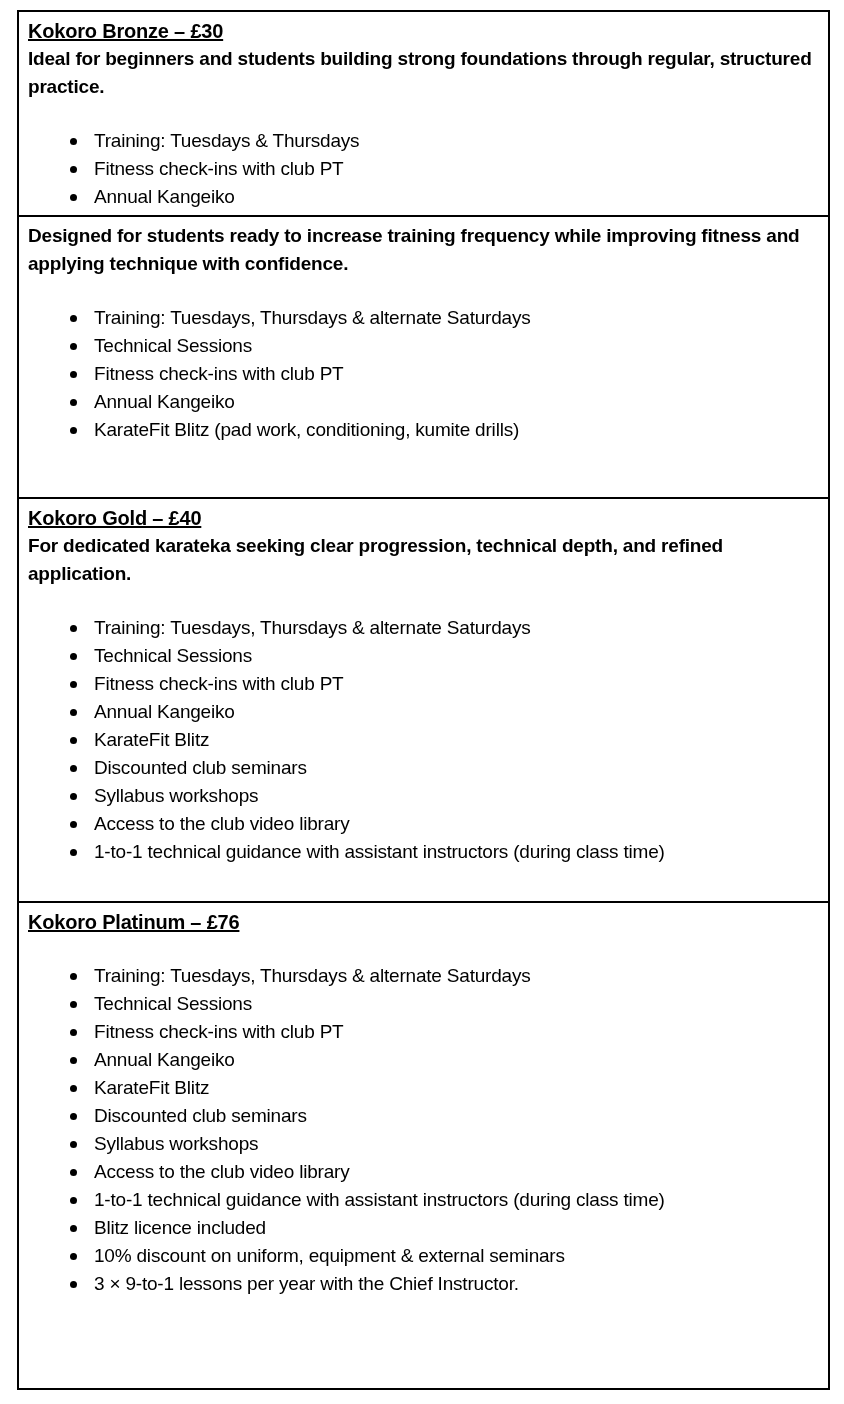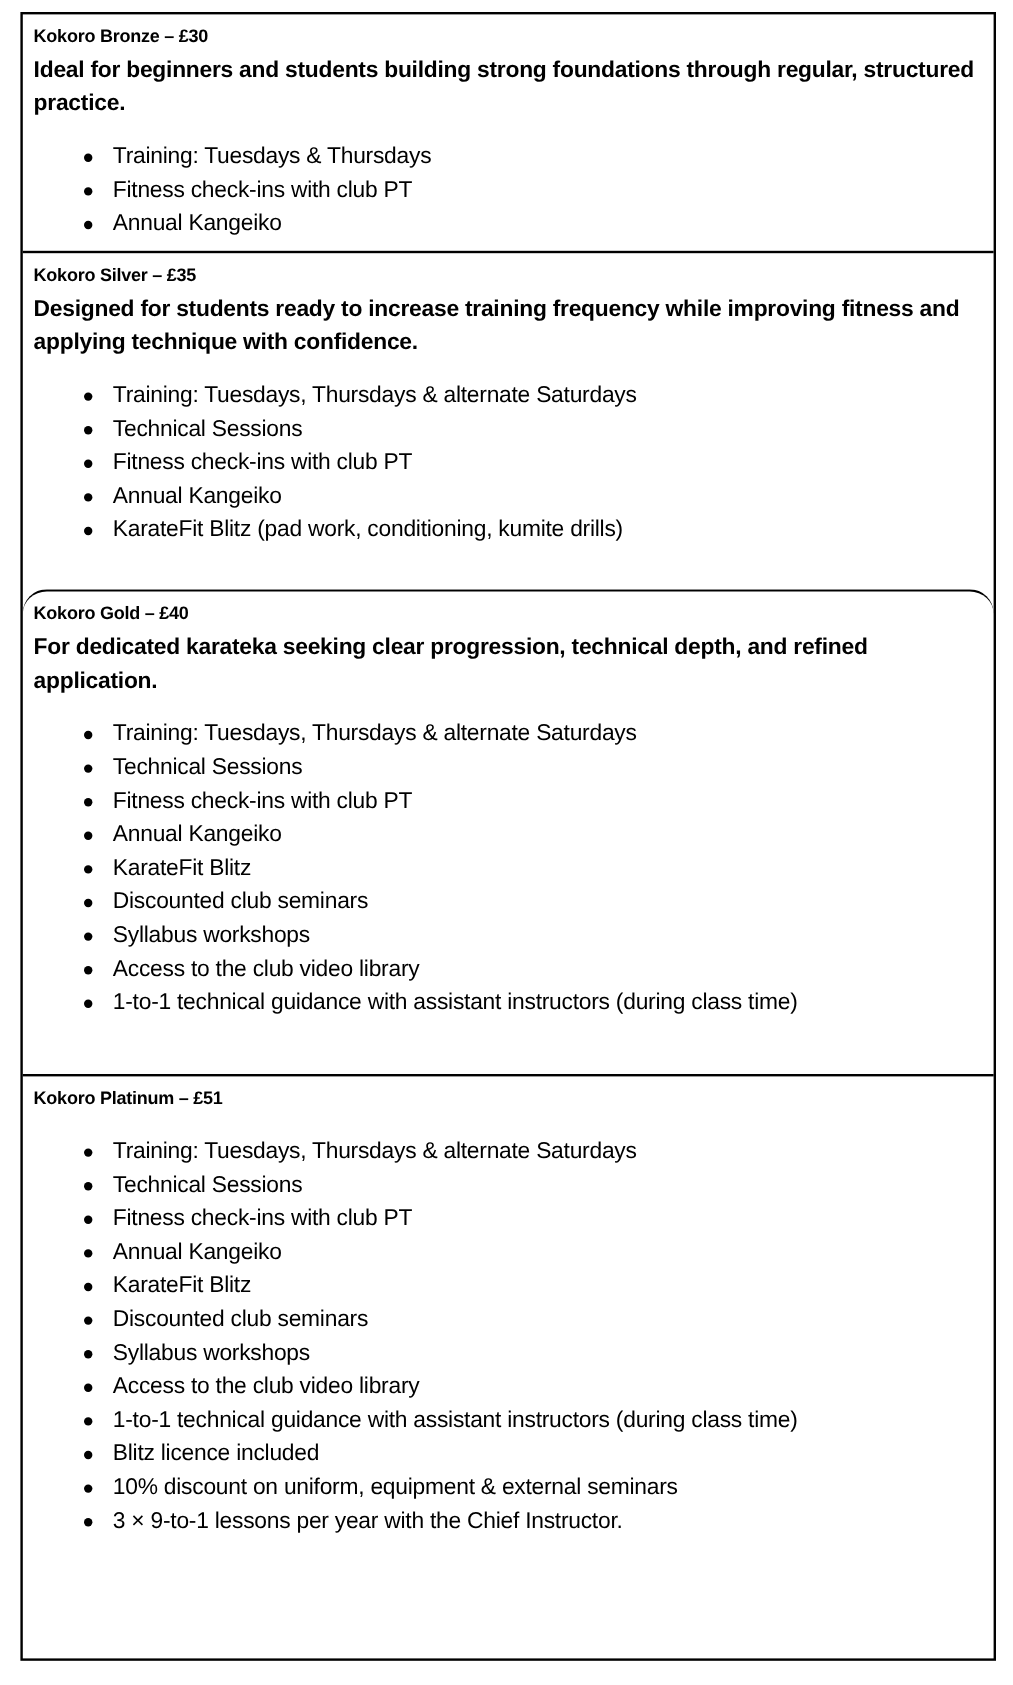--- a/index.html
+++ b/index.html
@@ -23,38 +23,39 @@
     width: 813px;
     border: 2px solid #000000;
   }
   .tier-row {
     padding: 5px 14px 4px 9px;
     min-height: 195px;
   }
   .tier-row + .tier-row { border-top: 2px solid #000000; }
   .tier-row:nth-child(1) { min-height: 197px; }
   .tier-row:nth-child(2) { min-height: 282px; }
-  .tier-row:nth-child(3) { min-height: 404px; border-radius: 20px; }
+  .tier-row:nth-child(3) { min-height: 404px; }
   .tier-row:nth-child(4) { min-height: 487px; }
   .tier-title {
-    font-size: 15px;
+    font-size: 20px;
     line-height: 28px;
     font-weight: 700;
     letter-spacing: -0.2px;
+    text-decoration: underline;
   }
   .tier-description {
     font-size: 19px;
     line-height: 28px;
     letter-spacing: -0.2px;
     max-width: 790px;
     font-weight: bold;
   }
   .tier-features {
     list-style: none;
-    margin-top: 16px;
+    margin-top: 26px;
   }
   .tier-features li {
     position: relative;
     padding-left: 66px;
     font-size: 19px;
     line-height: 28px;
     letter-spacing: -0.2px;
   }
   .tier-features li::before {
     content: "";
@@ -76,21 +77,20 @@
     <h2 class="tier-title">Kokoro Bronze – £30</h2>
     <p class="tier-description">Ideal for beginners and students building strong foundations through regular, structured practice.</p>
     <ul class="tier-features">
           <li>Training: Tuesdays &amp; Thursdays</li>
           <li>Fitness check-ins with club PT</li>
           <li>Annual Kangeiko</li>
         </ul>
   </section>
 
   <section class="tier-row">
-    <h2 class="tier-title">Kokoro Silver – £35</h2>
     <p class="tier-description">Designed for students ready to increase training frequency while improving fitness and applying technique with confidence.</p>
     <ul class="tier-features">
           <li>Training: Tuesdays, Thursdays &amp; alternate Saturdays</li>
           <li>Technical Sessions</li>
           <li>Fitness check-ins with club PT</li>
           <li>Annual Kangeiko</li>
           <li>KarateFit Blitz (pad work, conditioning, kumite drills)</li>
         </ul>
   </section>
 
@@ -104,21 +104,21 @@
           <li>Annual Kangeiko</li>
           <li>KarateFit Blitz</li>
           <li>Discounted club seminars</li>
           <li>Syllabus workshops</li>
           <li>Access to the club video library</li>
           <li>1-to-1 technical guidance with assistant instructors (during class time)</li>
         </ul>
   </section>
 
   <section class="tier-row">
-    <h2 class="tier-title">Kokoro Platinum – £51</h2>
+    <h2 class="tier-title">Kokoro Platinum – £76</h2>
     <ul class="tier-features">
           <li>Training: Tuesdays, Thursdays &amp; alternate Saturdays</li>
           <li>Technical Sessions</li>
           <li>Fitness check-ins with club PT</li>
           <li>Annual Kangeiko</li>
           <li>KarateFit Blitz</li>
           <li>Discounted club seminars</li>
           <li>Syllabus workshops</li>
           <li>Access to the club video library</li>
           <li>1-to-1 technical guidance with assistant instructors (during class time)</li>

